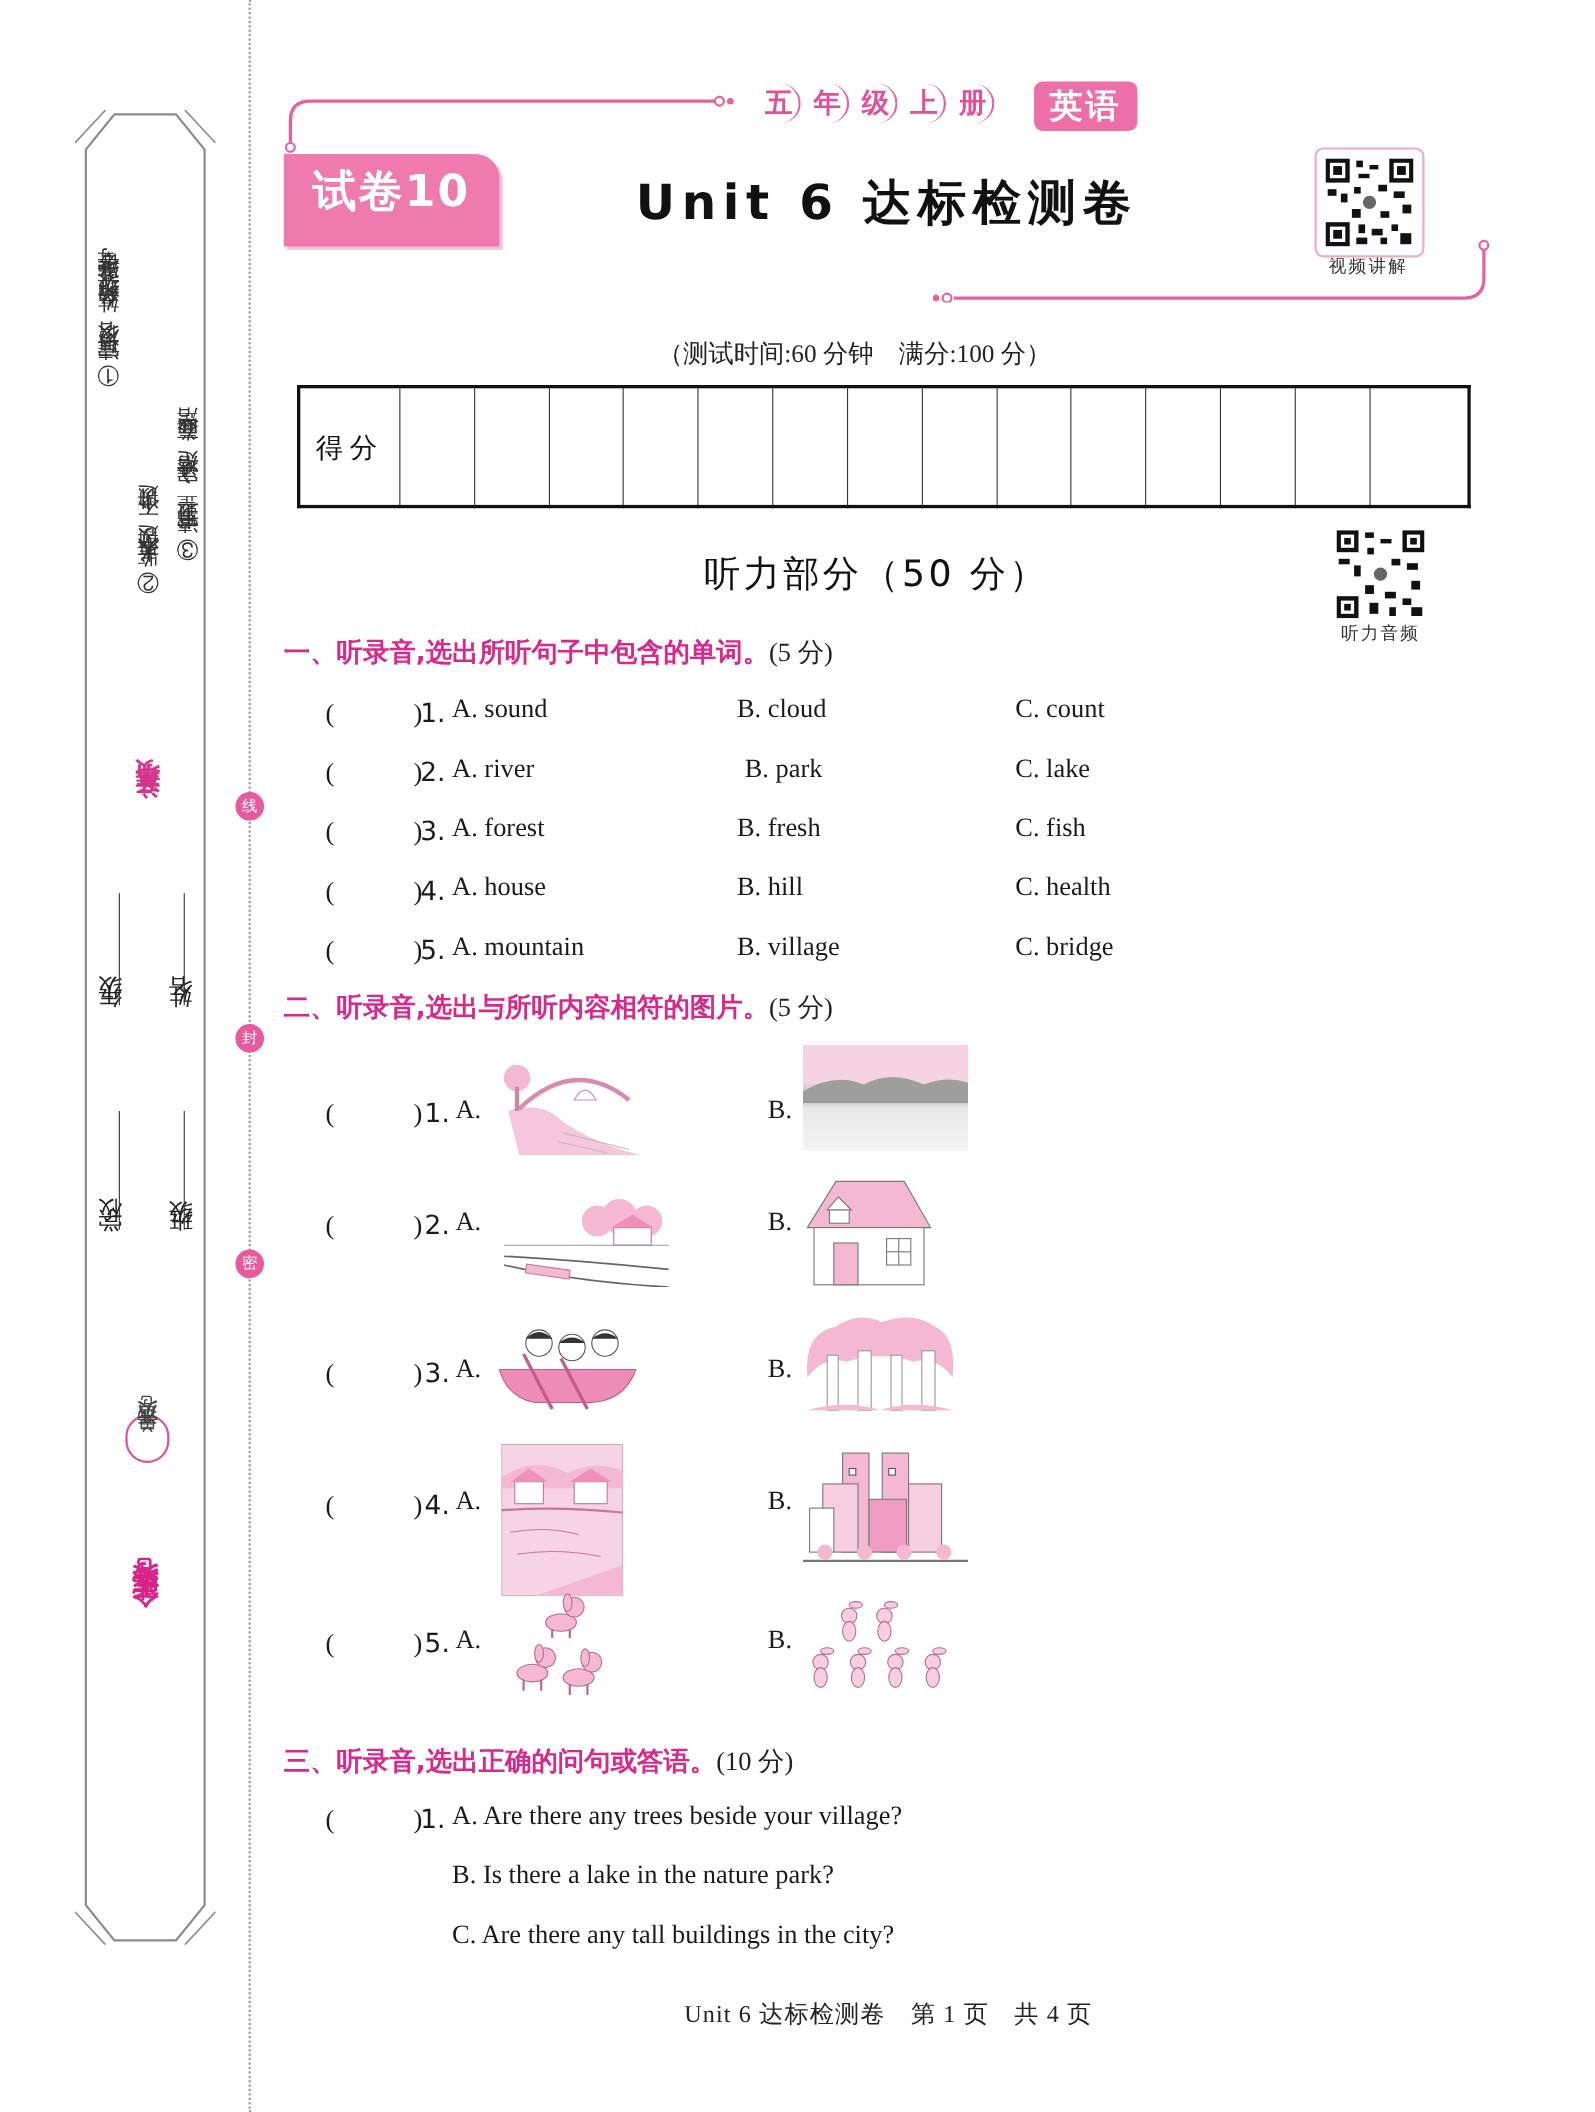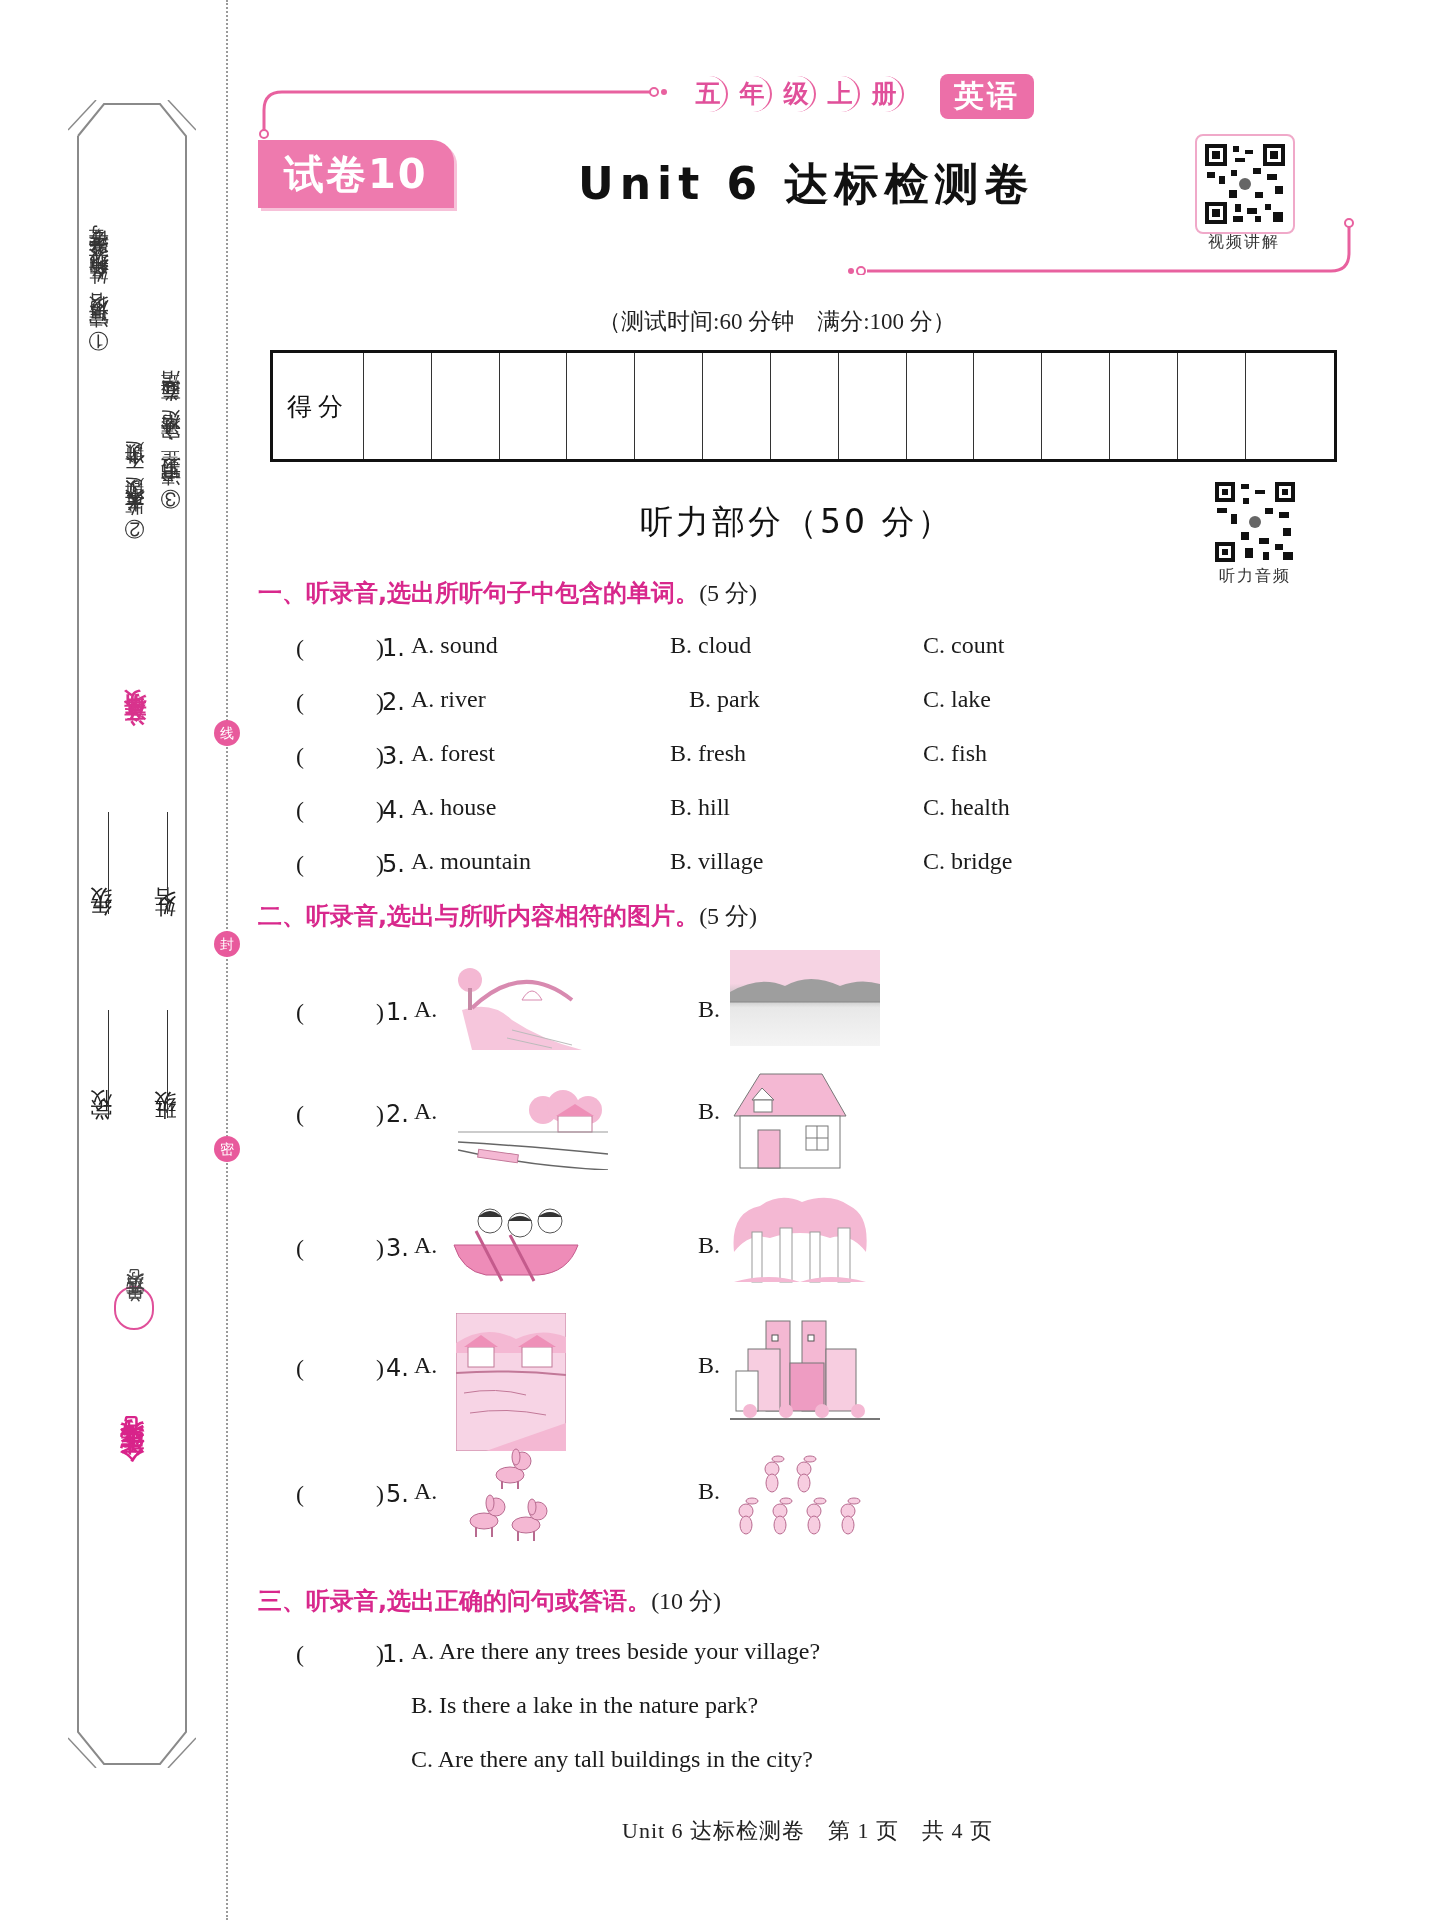--- a/index.html
+++ b/index.html
@@ -21,21 +21,21 @@
   .field-line { width:0; border-left:1.5px solid #333; }
   .pill { border:2px solid #e0509a; border-radius:22px; padding:10px 5px; font-size:19px; letter-spacing:4px;
           color:#444; font-family:"DejaVu Sans",sans-serif; }
   .brand { font-size:24px; font-weight:bold; letter-spacing:6px; color:#d8238a; }
   .grade-chip { display:inline-block; width:36px; height:36px; border-radius:50%; border-right:2px solid #e8619f;
                 color:#e0509a; font-size:25px; line-height:36px; text-align:center; margin-right:6px;
                 font-family:"DejaVu Sans",sans-serif; font-weight:bold; }
   .subject-badge { background:#ec6fa8; color:#fff; font-size:30px; font-weight:bold; border-radius:8px;
                    padding:2px 14px; font-family:"DejaVu Sans",sans-serif; letter-spacing:3px;margin-left:10px; }
   .paper-badge { background:#ee7aae; color:#fff; border-radius:0 22px 0 0; font-size:40px; font-weight:bold;
-                 font-family:"DejaVu Sans",sans-serif; padding:0 26px; line-height:68px; height:68px; letter-spacing:2px;
+                 font-family:"DejaVu Sans",sans-serif; padding:0 26px; line-height:68px; height:84px; letter-spacing:2px;
                  box-shadow:3px 3px 0 #f7c1d9; }
   .main-title { font-family:"DejaVu Sans",sans-serif; font-size:44px; font-weight:bold; letter-spacing:6px; color:#111; }
   .qr { background:#fff; }
   .qr-cap { font-size:16px; color:#333; letter-spacing:2px; text-align:center; font-family:"DejaVu Serif",serif; }
 
   .timing { font-size:23px; color:#222; }
   table.score { border-collapse:collapse; position:absolute; left:270px; top:350px; width:1067px; height:112px;
                 border-top:3px solid #111; border-bottom:3px solid #111; border-left:3px solid #111; border-right:3px solid #111; }
   table.score td { border:1px solid #333; text-align:center; font-size:25px; font-family:"DejaVu Sans",sans-serif; color:#111; }
   table.score td.hdr { width:88px; letter-spacing:6px; }
@@ -213,21 +213,21 @@
     <span class="opt" style="left:0;">(　　　)</span>
     <span class="opt num" style="left:86px; top:2px;">1.</span>
     <span class="opt" style="left:115px;">A. sound</span>
     <span class="opt" style="left:374px;">B. cloud</span>
     <span class="opt" style="left:627px;">C. count</span>
   </div>
   <div class="abs row" style="left:296px; top:686px; width:800px; height:34px;">
     <span class="opt" style="left:0;">(　　　)</span>
     <span class="opt num" style="left:86px; top:2px;">2.</span>
     <span class="opt" style="left:115px;">A. river</span>
-    <span class="opt" style="left:393px;text-align:center;">B. park</span>
+    <span class="opt" style="left:381px;text-align:center;">B. park</span>
     <span class="opt" style="left:627px;">C. lake</span>
   </div>
   <div class="abs row" style="left:296px; top:740px; width:800px; height:34px;">
     <span class="opt" style="left:0;">(　　　)</span>
     <span class="opt num" style="left:86px; top:2px;">3.</span>
     <span class="opt" style="left:115px;">A. forest</span>
     <span class="opt" style="left:374px;">B. fresh</span>
     <span class="opt" style="left:627px;">C. fish</span>
   </div>
   <div class="abs row" style="left:296px; top:794px; width:800px; height:34px;">

